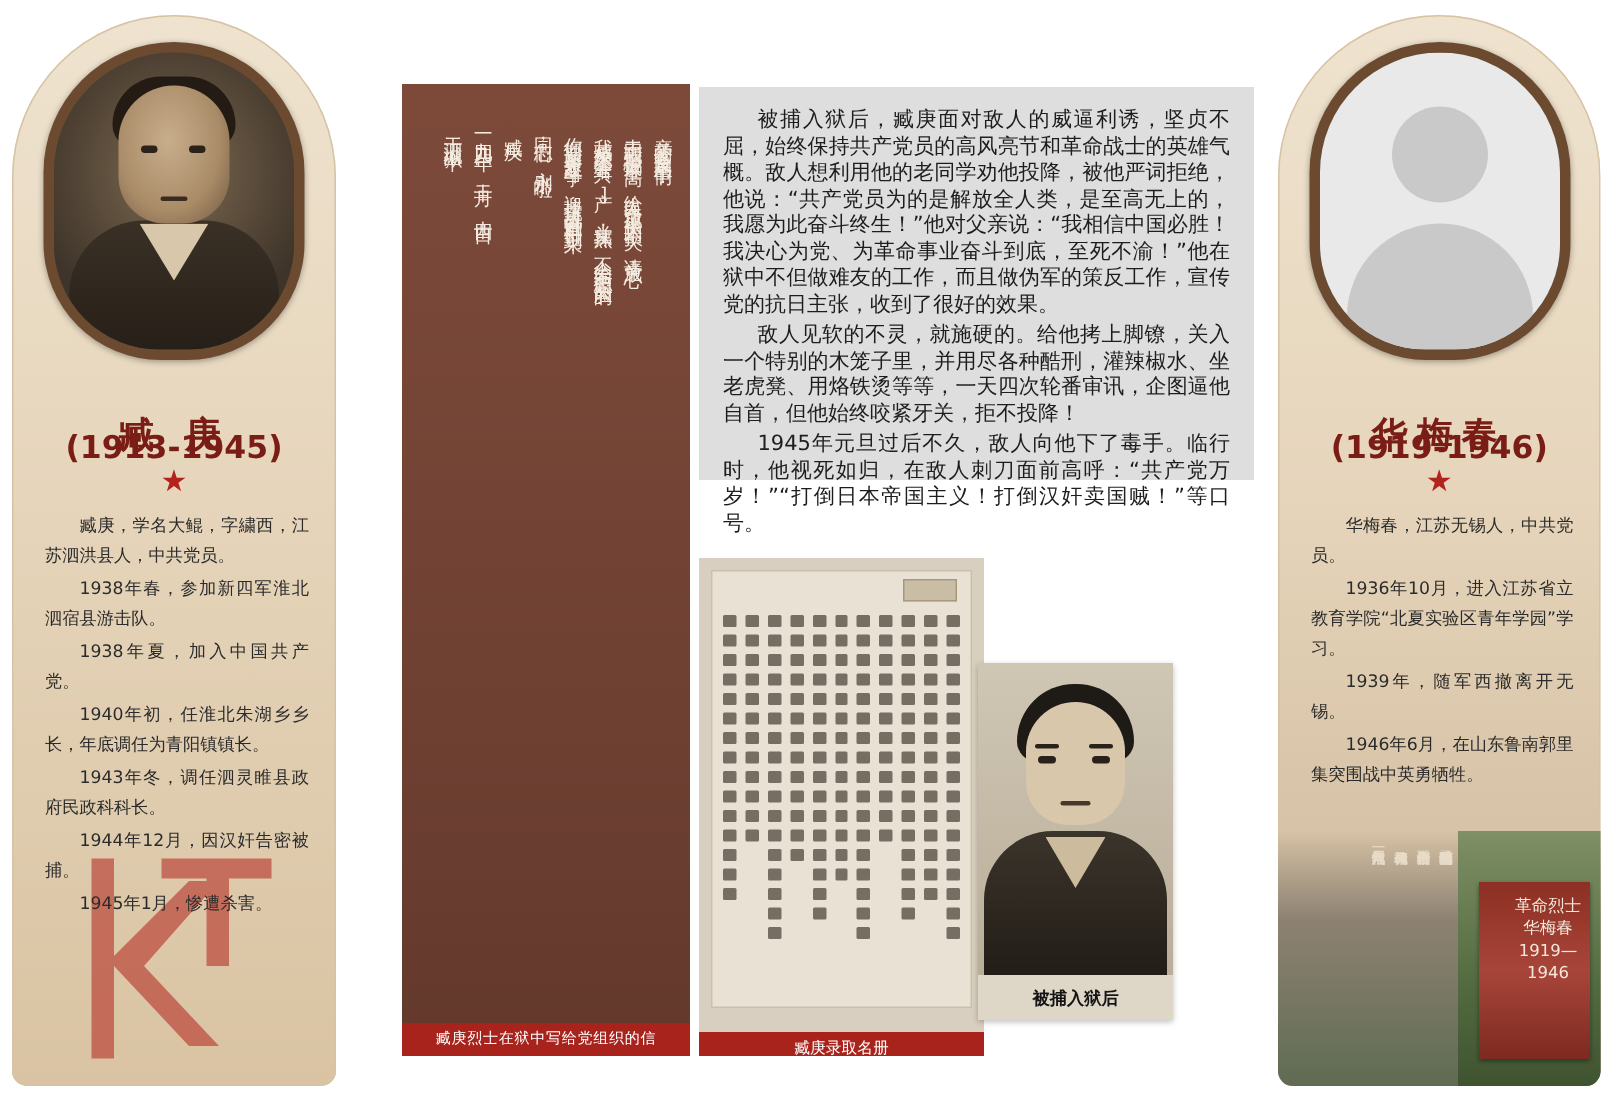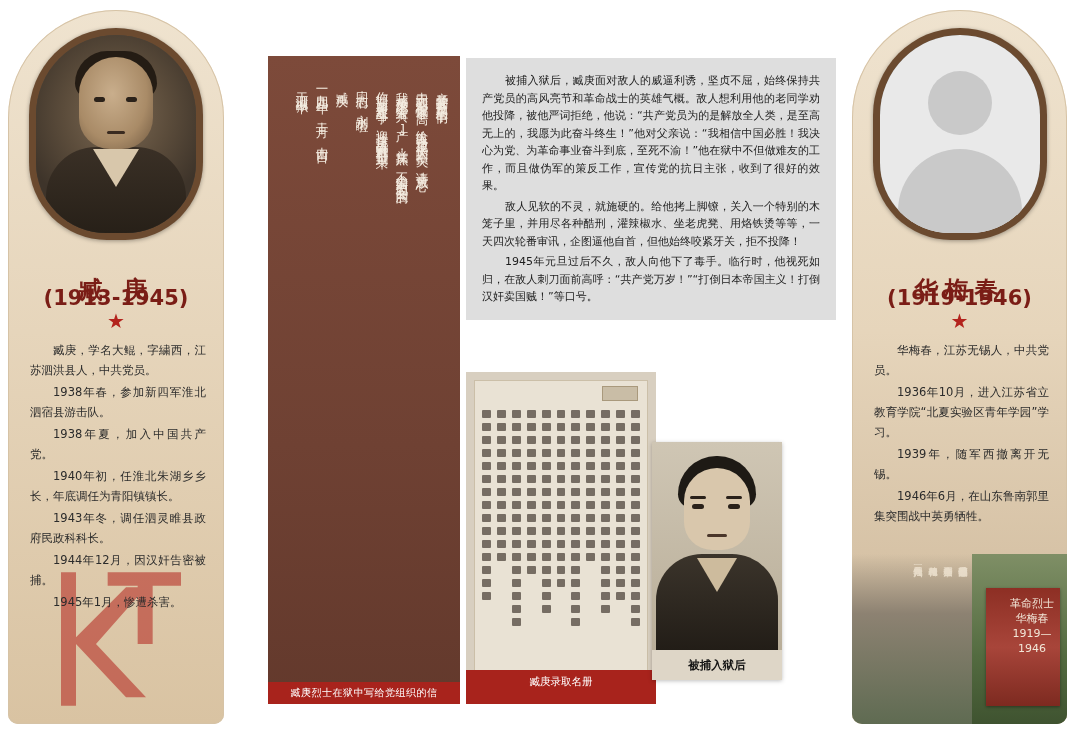--- a/index.html
+++ b/index.html
@@ -315,21 +315,21 @@
     left: 466px;
     top: 58px;
     width: 370px;
     height: 262px;
     background: #dedede;
     padding: 14px 16px;
     box-sizing: border-box;
   }
   .article p {
     margin: 0 0 3px 0;
-    font-size: 11px;
+    font-size: 14px;
     line-height: 17.5px;
     color: #1d1d1d;
     text-indent: 23px;
     text-align: justify;
     font-family: "DejaVu Sans", sans-serif;
   }
 
   
   .manuscript {
     position: absolute;
@@ -377,21 +377,21 @@
     display: block;
     height: 8px;
     background: #4a4038;
     opacity: 0.72;
     border-radius: 1px;
   }
   .ms-caption {
     position: absolute;
     left: 0; bottom: 0;
     width: 100%;
-    height: 34px;
+    height: 16px;
     background: #a8231c;
     color: #ffffff;
     font-size: 10.5px;
     line-height: 22px;
     text-align: center;
     font-family: "DejaVu Sans", sans-serif;
   }
 
   
   .drawing {

